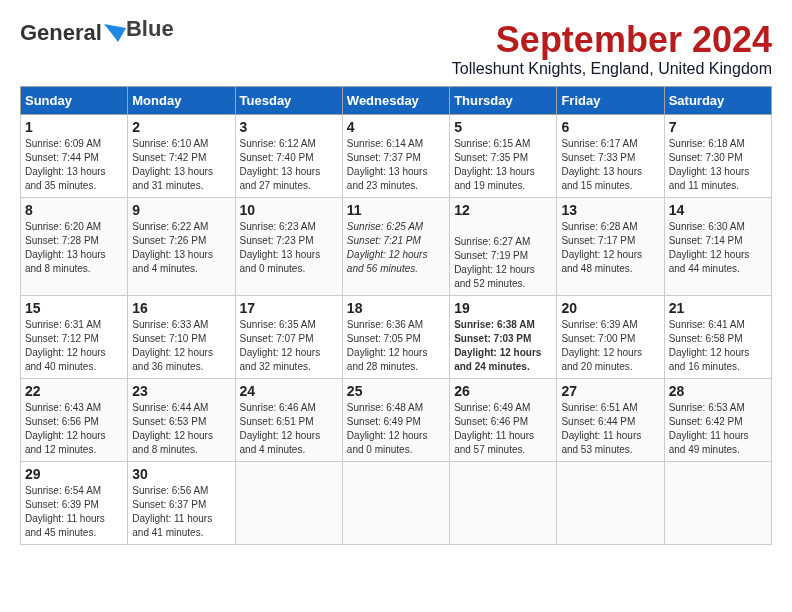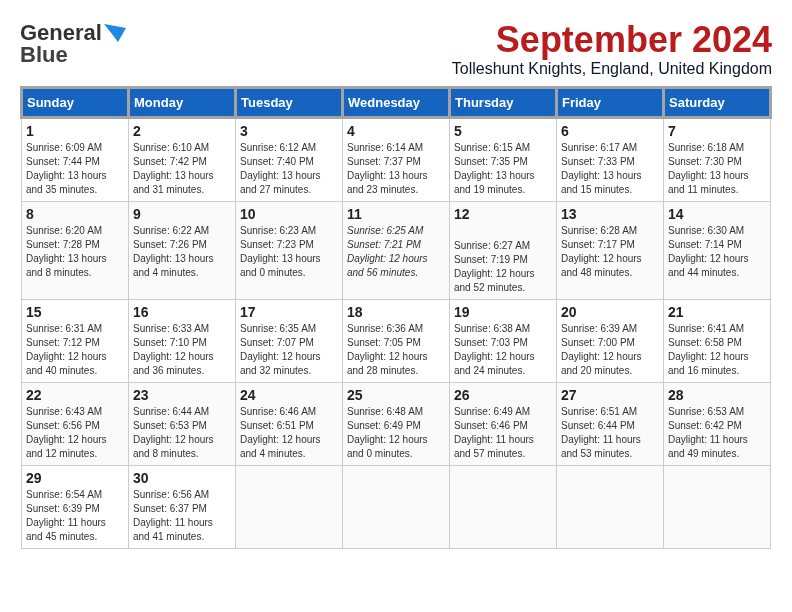--- a/index.html
+++ b/index.html
@@ -11,21 +11,21 @@
       padding: 20px;
     }
     .header-area {
       display: flex;
       justify-content: space-between;
       align-items: flex-start;
       margin-bottom: 8px;
     }
     .logo {
       display: flex;
-      flex-direction: column;
+      flex-direction: row;
       align-items: flex-start;
     }
     .logo-row {
       display: flex;
       align-items: center;
       gap: 2px;
     }
     .title-area {
       text-align: right;
     }
@@ -45,21 +45,21 @@
       border-collapse: collapse;
       font-size: 11px;
     }
     thead th {
       background: #1565C0;
       color: #fff;
       padding: 6px 4px;
       text-align: left;
       font-size: 13px;
       font-weight: bold;
-      border: 3px solid #a3a3a3;
+      border: 1px solid #a3a3a3;
     }
     td {
       border: 1px solid #ccc;
       padding: 4px;
       vertical-align: top;
       width: calc(100% / 7);
       min-height: 80px;
     }
     .day-number {
       font-size: 14px;
@@ -241,21 +241,21 @@
         </td>
         <td>
           <span class="day-number">18</span>
           <div class="day-info" style="white-space: pre-line;">Sunrise: 6:36 AM
 Sunset: 7:05 PM
 Daylight: 12 hours
 and 28 minutes.</div>
         </td>
         <td>
           <span class="day-number">19</span>
-          <div class="day-info" style="white-space: pre-line;">Sunrise: 6:38 AM
+          <div class="day-info" style="white-space: pre-line; font-weight: bold;">Sunrise: 6:38 AM
 Sunset: 7:03 PM
 Daylight: 12 hours
 and 24 minutes.</div>
         </td>
         <td>
           <span class="day-number">20</span>
           <div class="day-info" style="white-space: pre-line;">Sunrise: 6:39 AM
 Sunset: 7:00 PM
 Daylight: 12 hours
 and 20 minutes.</div>

